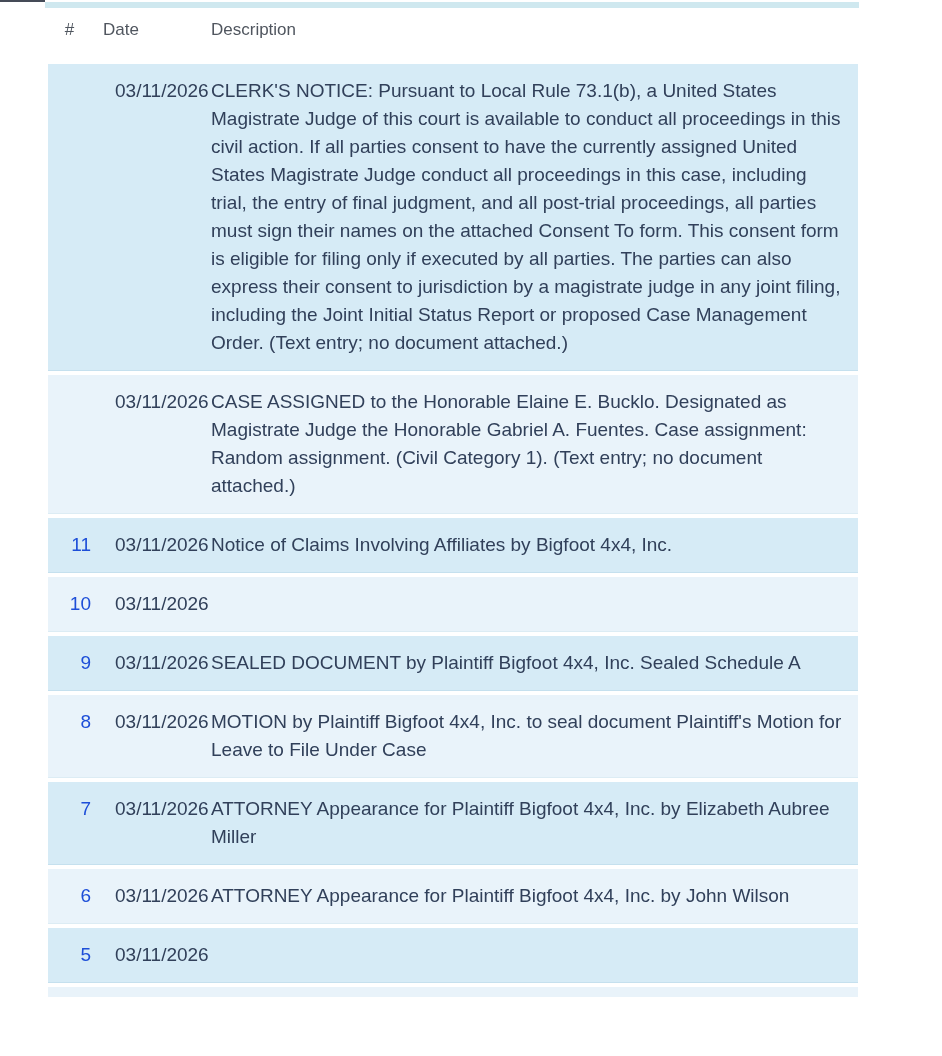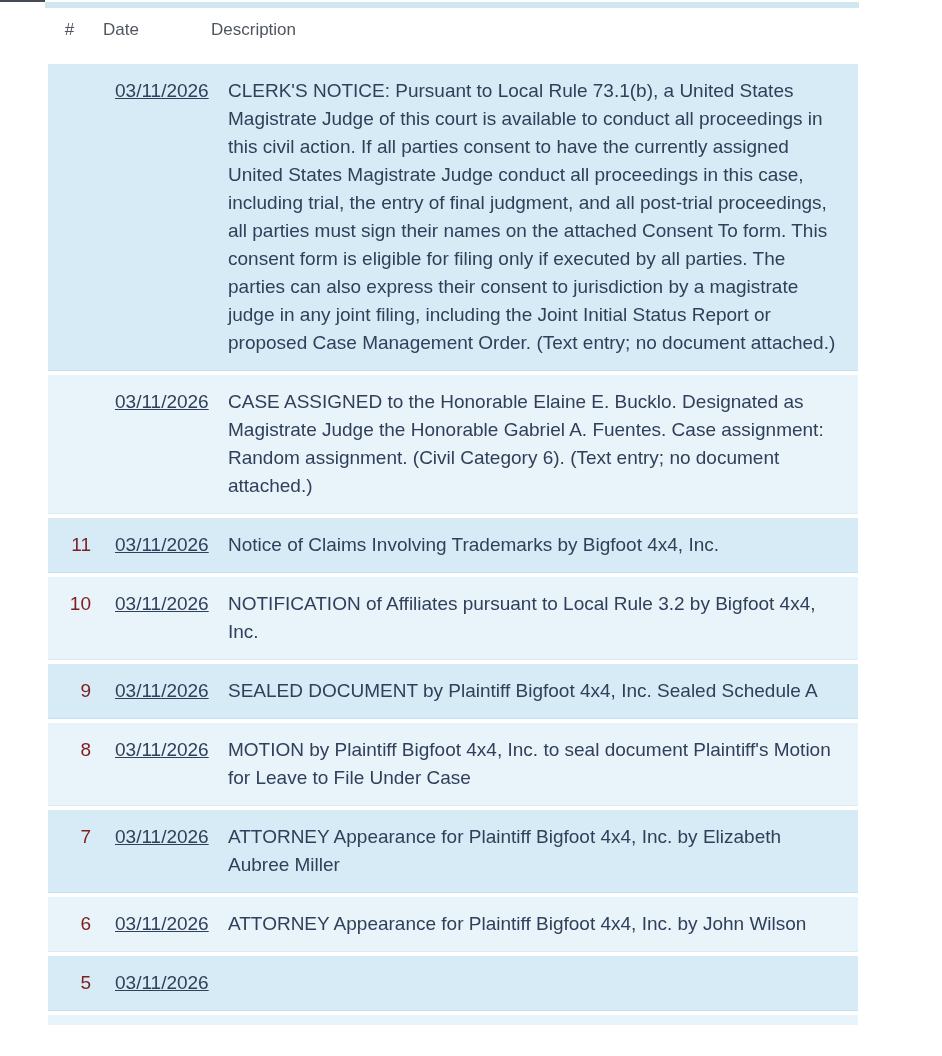--- a/index.html
+++ b/index.html
@@ -66,32 +66,30 @@
     border-bottom: 1px solid #c5e0ee;
   }
   .docket-row.shade-light {
     background: #e9f3fa;
     border-bottom: 1px solid #dcecf4;
   }
   .cell-num {
     width: 43px;
     flex: 0 0 43px;
     text-align: right;
-    color: #7f1d1d;
+    color: #1d4ed8;
   }
   .cell-date {
     flex: 0 0 96px;
     width: 96px;
     margin-left: 24px;
     white-space: nowrap;
-    text-decoration: underline;
   }
   .cell-desc {
     flex: 1 1 auto;
-    margin-left: 17px;
     padding-right: 16px;
   }
   .next-row-sliver {
     width: 810px;
     height: 10px;
     background: #e9f3fa;
   }
 </style>
 </head>
 <body>
@@ -111,31 +109,30 @@
 
     <div class="docket-rows">
         <div class="docket-row shade-dark">
     <div class="cell-num"></div>
     <div class="cell-date">03/11/2026</div>
     <div class="cell-desc">CLERK'S NOTICE: Pursuant to Local Rule 73.1(b), a United States Magistrate Judge of this court is available to conduct all proceedings in this civil action. If all parties consent to have the currently assigned United States Magistrate Judge conduct all proceedings in this case, including trial, the entry of final judgment, and all post-trial proceedings, all parties must sign their names on the attached Consent To form. This consent form is eligible for filing only if executed by all parties. The parties can also express their consent to jurisdiction by a magistrate judge in any joint filing, including the Joint Initial Status Report or proposed Case Management Order. (Text entry; no document attached.)</div>
   </div>
         <div class="docket-row shade-light">
     <div class="cell-num"></div>
     <div class="cell-date">03/11/2026</div>
-    <div class="cell-desc">CASE ASSIGNED to the Honorable Elaine E. Bucklo. Designated as Magistrate Judge the Honorable Gabriel A. Fuentes. Case assignment: Random assignment. (Civil Category 6). (Text entry; no document attached.)</div>
+    <div class="cell-desc">CASE ASSIGNED to the Honorable Elaine E. Bucklo. Designated as Magistrate Judge the Honorable Gabriel A. Fuentes. Case assignment: Random assignment. (Civil Category 1). (Text entry; no document attached.)</div>
   </div>
         <div class="docket-row shade-dark">
     <div class="cell-num">11</div>
     <div class="cell-date">03/11/2026</div>
-    <div class="cell-desc">Notice of Claims Involving Trademarks by Bigfoot 4x4, Inc.</div>
+    <div class="cell-desc">Notice of Claims Involving Affiliates by Bigfoot 4x4, Inc.</div>
   </div>
         <div class="docket-row shade-light">
     <div class="cell-num">10</div>
     <div class="cell-date">03/11/2026</div>
-    <div class="cell-desc">NOTIFICATION of Affiliates pursuant to Local Rule 3.2 by Bigfoot 4x4, Inc.</div>
   </div>
         <div class="docket-row shade-dark">
     <div class="cell-num">9</div>
     <div class="cell-date">03/11/2026</div>
     <div class="cell-desc">SEALED DOCUMENT by Plaintiff Bigfoot 4x4, Inc. Sealed Schedule A</div>
   </div>
         <div class="docket-row shade-light">
     <div class="cell-num">8</div>
     <div class="cell-date">03/11/2026</div>
     <div class="cell-desc">MOTION by Plaintiff Bigfoot 4x4, Inc. to seal document Plaintiff's Motion for Leave to File Under Case</div>

